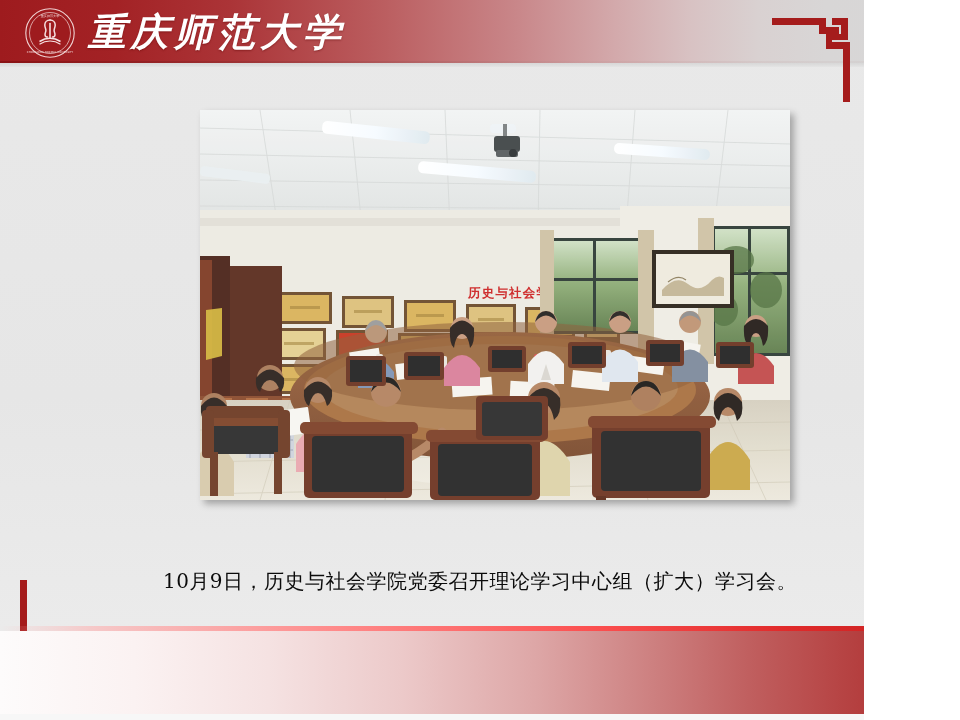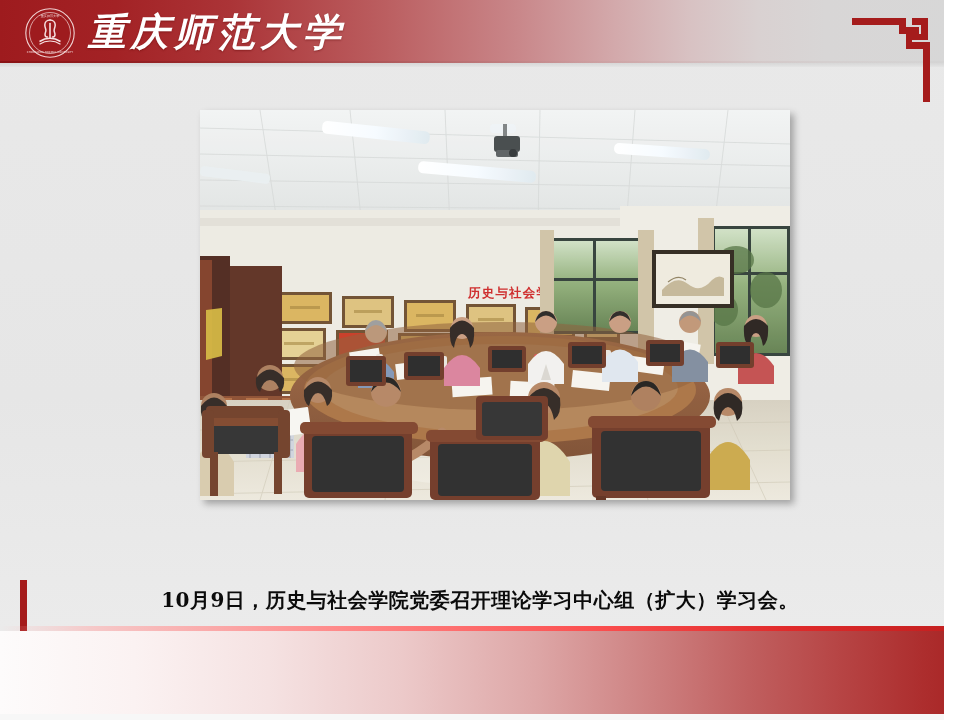--- a/index.html
+++ b/index.html
@@ -6,21 +6,21 @@
     margin: 0;
     padding: 0;
     background: #ffffff;
   }
   body {
     font-family: "Liberation Sans", "DejaVu Sans", sans-serif;
   }
 
   .slide {
     position: relative;
-    width: 944px;
+    width: 864px;
     height: 720px;
     overflow: hidden;
     background: linear-gradient(180deg, #e9e9e9 0%, #e6e6e6 55%, #ededed 100%);
   }
 
   
   .header-band {
     position: absolute;
     left: 0; top: 0;
     width: 960px;
@@ -110,25 +110,24 @@
 
   
   .caption {
     position: absolute;
     left: 0;
     top: 568px;
     width: 960px;
     text-align: center;
     font-family: "DejaVu Serif", "Liberation Serif", serif;
     font-size: 20px;
-    font-weight: 700;
+    font-weight: 400;
     color: #0b0b0b;
     letter-spacing: .5px;
     white-space: nowrap;
-    margin-top: 19px;
   }
 
   
   .bottom-band {
     position: absolute;
     left: 0;
     top: 626px;
     width: 960px;
     height: 88px;
   }

